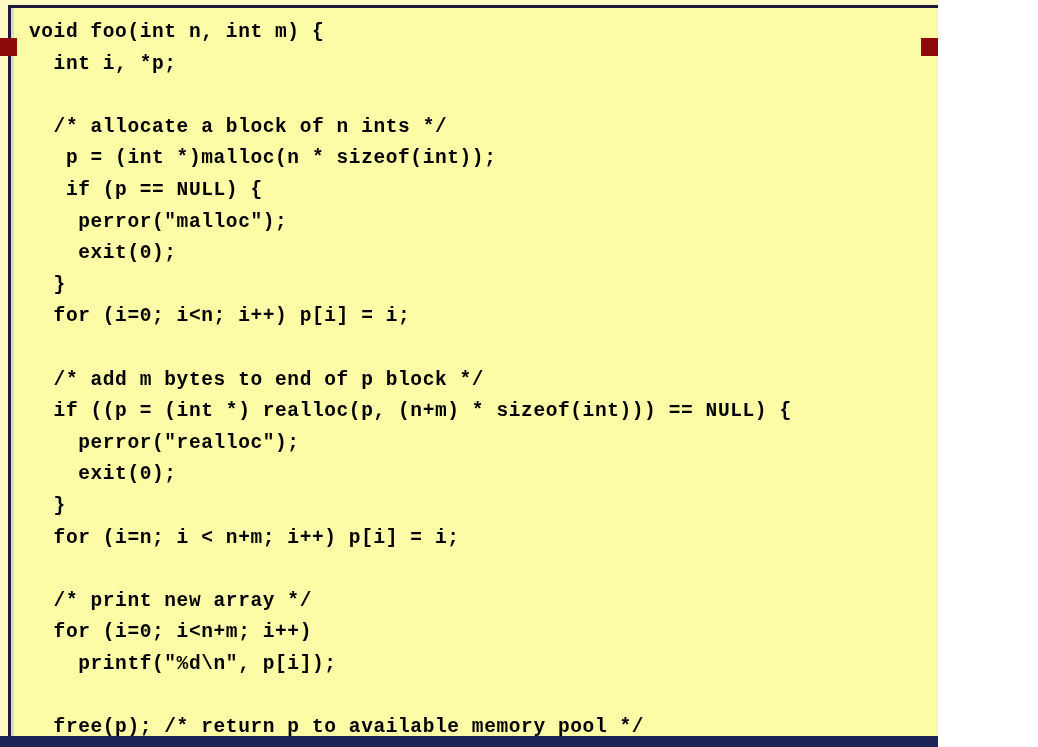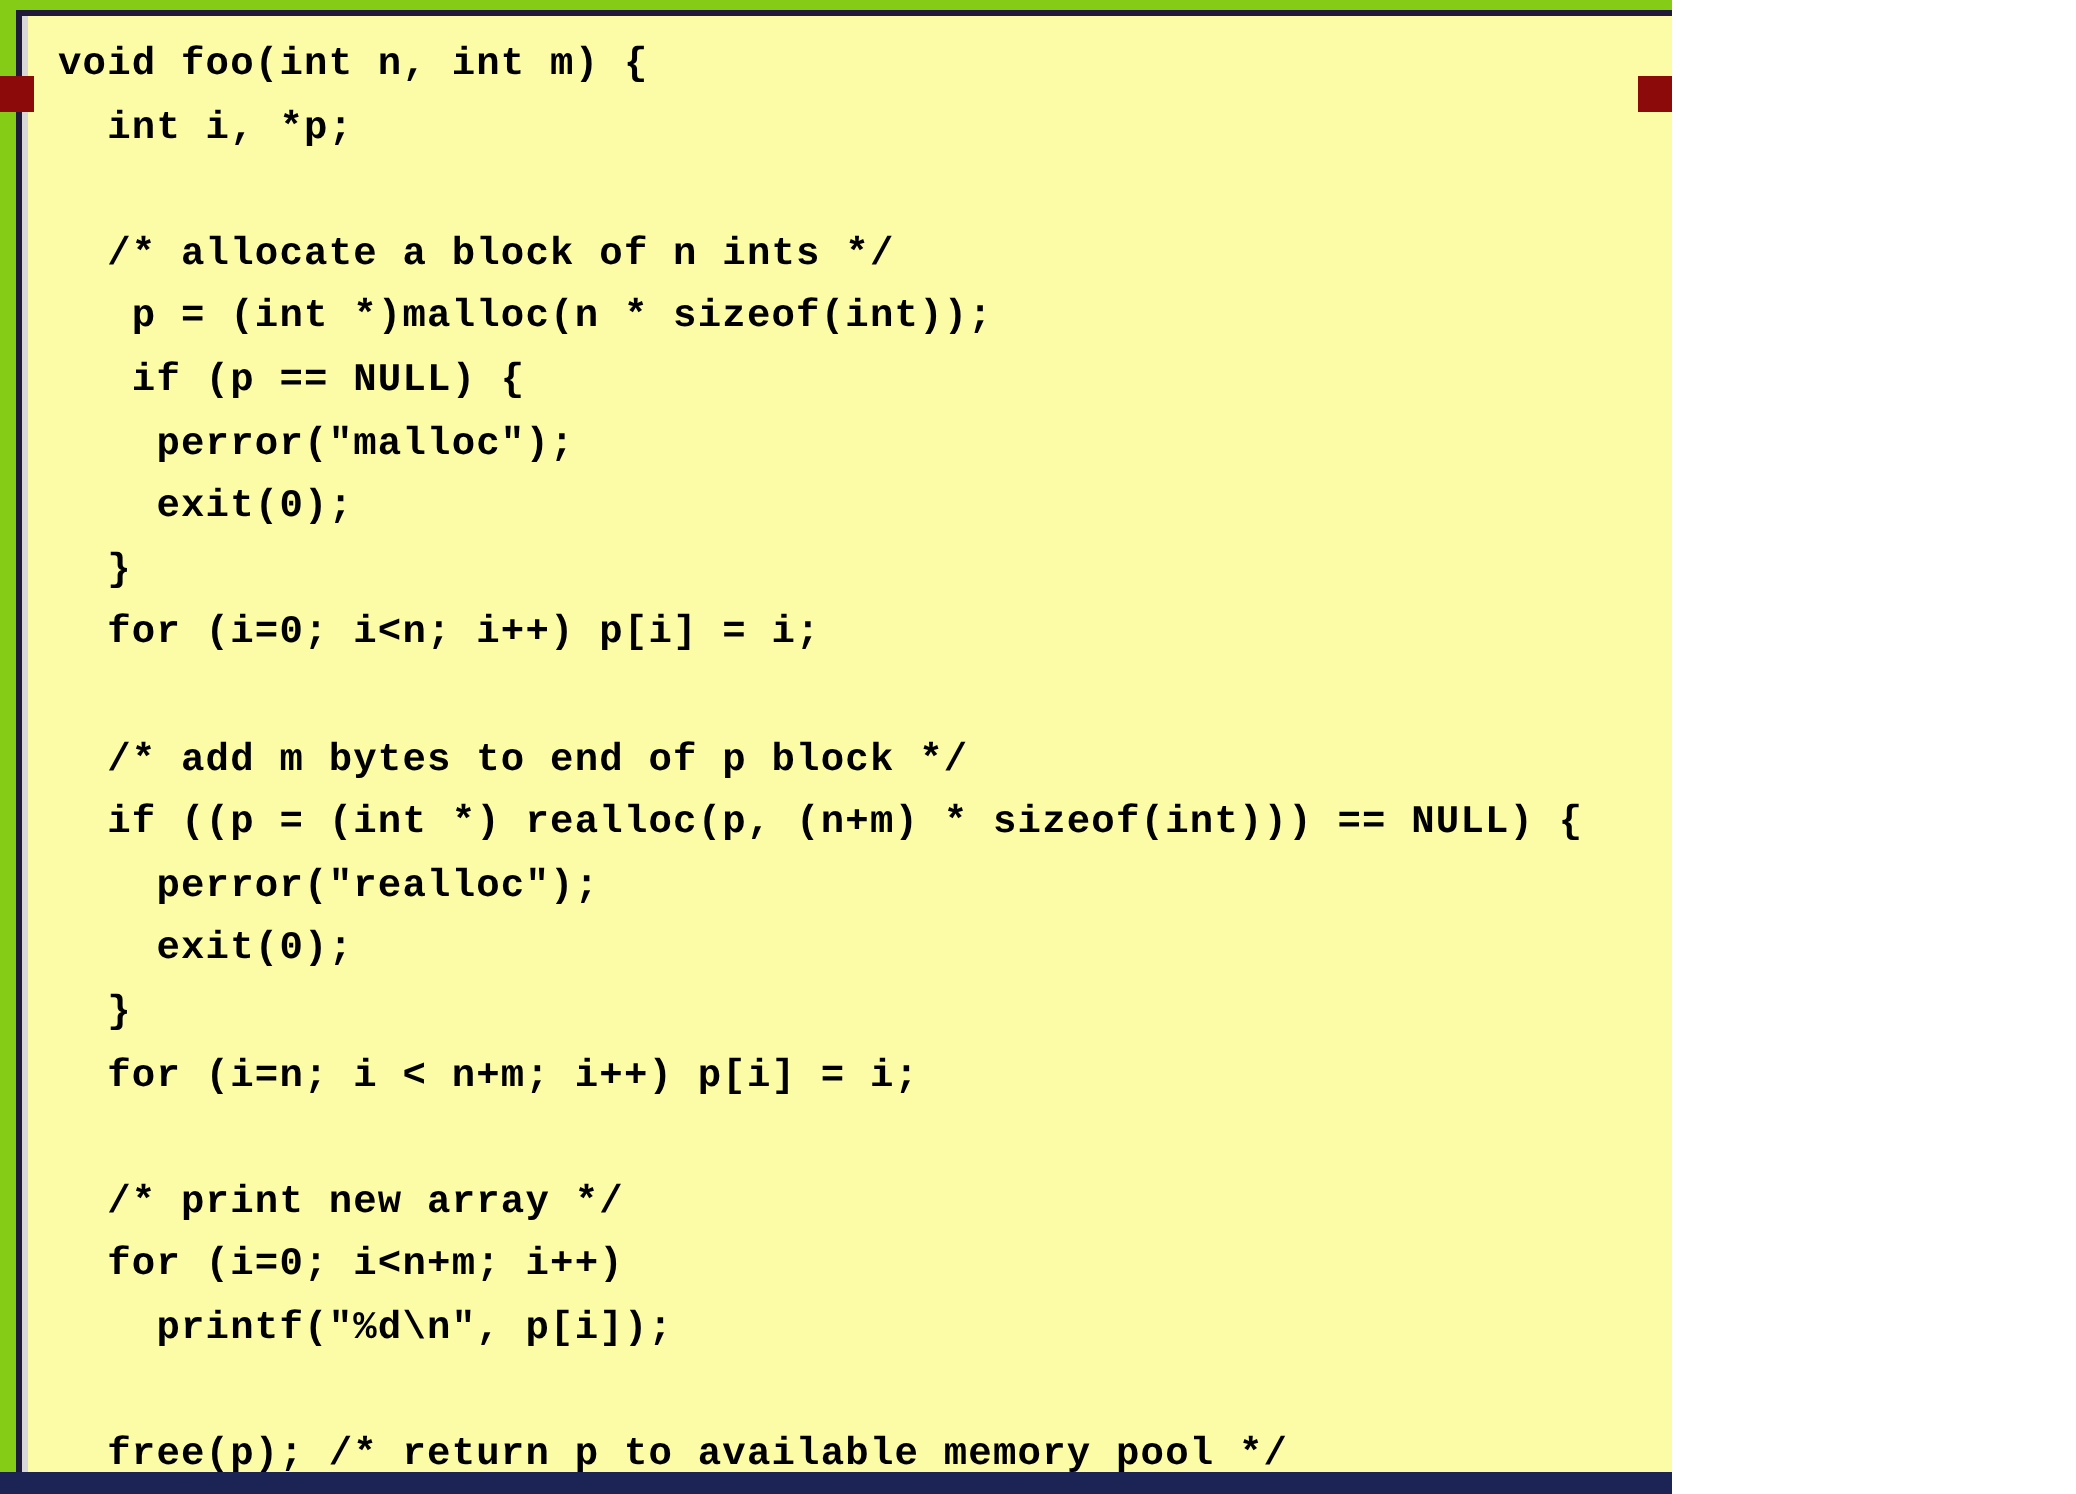--- a/index.html
+++ b/index.html
@@ -2,23 +2,23 @@
 <html><head>
 <meta charset="utf-8">
 <style>
   html, body {
     margin: 0;
     padding: 0;
     background: #ffffff;
   }
   #slide {
     position: relative;
-    width: 836px;
+    width: 938px;
     height: 747px;
-    background: #84cc16;
+    background: #fef9c3;
     overflow: hidden;
     font-family: "Liberation Mono", "DejaVu Sans Mono", monospace;
   }
 
   
   #code-panel {
     position: absolute;
     left: 8px;
     top: 5px;
     width: 1016px;

